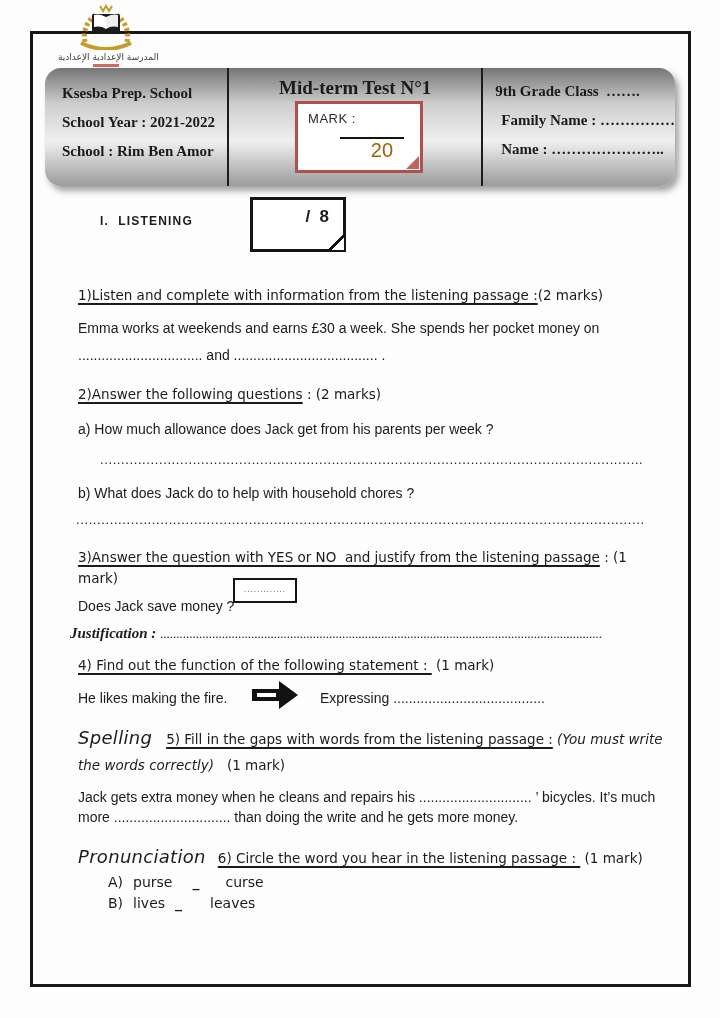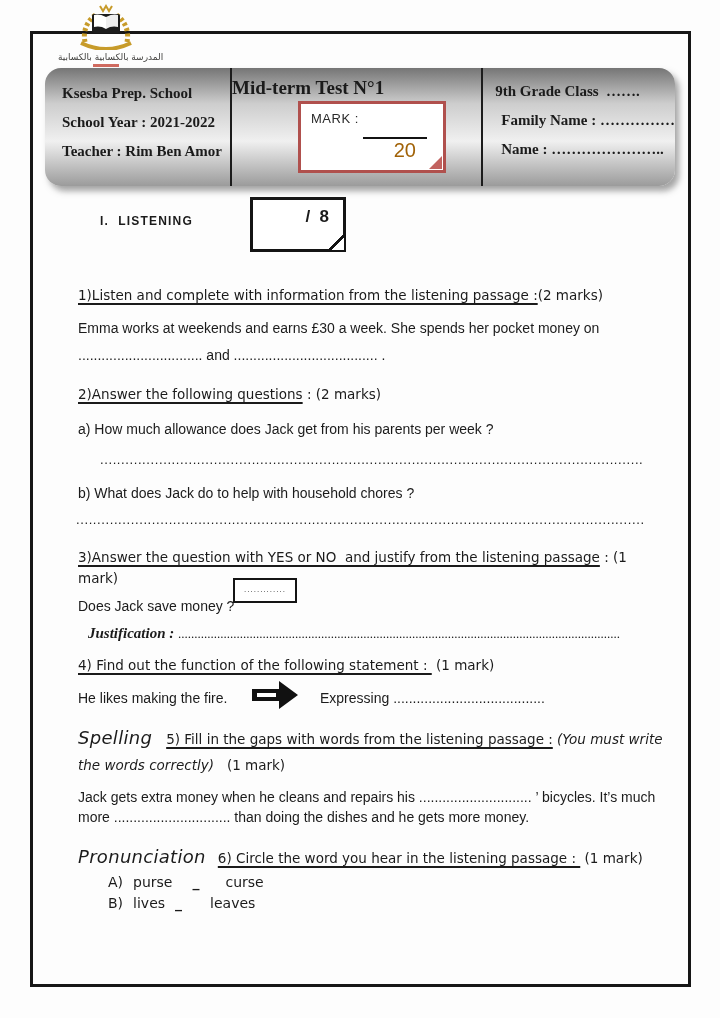--- a/index.html
+++ b/index.html
@@ -12,22 +12,22 @@
   .logo-red{width:26px;height:3px;background:#c0392b;opacity:.75;margin:2px auto 0}
   
   .header{position:absolute;left:45px;top:68px;width:630px;height:118px;border-radius:16px;display:flex;z-index:2;
           background:linear-gradient(180deg,#757575 0%,#cdcdcd 30%,#f0f0f0 62%,#9b9b9b 100%);
           box-shadow:4px 5px 6px rgba(90,90,90,.55)}
   .hcol{position:relative;height:100%}
   .hcol.left{width:185px;padding:17px 12px 0 17px}
   .hcol.mid{width:261px;border-left:2px solid #1c1c1c;border-right:2px solid #1c1c1c}
   .hcol.right{flex:1;padding:15px 0 4px 12px}
   .hline{font-family:"Liberation Serif",serif;font-weight:bold;font-size:15px;margin-bottom:12px;white-space:pre}
-  .htitle{font-family:"Liberation Serif",serif;font-weight:bold;font-size:19px;margin-top:9px;white-space:pre}
-  .mark-box{position:absolute;left:66px;top:33px;width:148px;height:72px;background:#fff;border:3px solid #b0504d}
+  .htitle{font-family:"Liberation Serif",serif;font-weight:bold;font-size:19px;text-align:center;margin-top:9px;white-space:pre}
+  .mark-box{position:absolute;left:66px;top:33px;width:128px;height:72px;background:#fff;border:3px solid #b0504d}
   .mark-label{position:absolute;left:10px;top:7px;font-size:13px;letter-spacing:.5px;color:#2a2a2a;white-space:pre}
   .mark-line{position:absolute;right:16px;top:33px;width:64px;border-top:2px solid #131313}
   .mark-total{position:absolute;right:27px;top:35px;font-size:20px;color:#a16207}
   .mark-fold{position:absolute;right:1px;bottom:1px;width:0;height:0;border-left:13px solid transparent;border-bottom:13px solid #c2625f}
   
   .sec-title{position:absolute;left:100px;top:214px;font-size:12px;font-weight:700;letter-spacing:1.2px;white-space:pre}
   .score-box{position:absolute;left:250px;top:197px;width:96px;height:55px;border:3px solid #141414;background:#fff;z-index:2}
   .score-text{position:absolute;right:14px;top:7px;font-size:17px;font-weight:bold;white-space:pre}
   .score-fold{position:absolute;right:-1px;bottom:-1px;width:15px;height:15px;
               background:linear-gradient(to top left,#fff 42%,#141414 42%,#141414 56%,transparent 56%)}
@@ -57,29 +57,29 @@
 <div class="logo">
   <svg width="82" height="48" viewBox="0 0 82 48">
     <path d="M35 4 l3 5 l3-5 l3 5 l3-5" stroke="#c79b2a" stroke-width="2" fill="none"></path>
     <path d="M20 40 a 26 26 0 0 1 12-28" stroke="#c79b2a" stroke-width="5" fill="none" stroke-dasharray="3 2.5"></path>
     <path d="M62 40 a 26 26 0 0 0 -12-28" stroke="#c79b2a" stroke-width="5" fill="none" stroke-dasharray="3 2.5"></path>
     <path d="M16 41 q 25 12 50 0" stroke="#c79b2a" stroke-width="4" fill="none"></path>
     <rect x="27" y="12" width="28" height="19" rx="2" fill="#1c1c1c"></rect>
     <path d="M41 15 c-5-3-10-3-12-2 v12 c3-1 8-1 12 2 z" fill="#ffffff"></path>
     <path d="M41 15 c5-3 10-3 12-2 v12 c-3-1-8-1-12 2 z" fill="#eeeeee"></path>
   </svg>
-  <div class="logo-ar">المدرسة بالكسابية بالكسابية</div>
+  <div class="logo-ar">المدرسة الإعدادية الإعدادية</div>
   <div class="logo-red"></div>
 </div>
 
 <div class="header">
   <div class="hcol left">
     <div class="hline">Ksesba Prep. School</div>
     <div class="hline">School Year : 2021-2022</div>
-    <div class="hline">Teacher : Rim Ben Amor</div>
+    <div class="hline">School : Rim Ben Amor</div>
   </div>
   <div class="hcol mid">
     <div class="htitle">Mid-term Test N°1</div>
     <div class="mark-box">
       <span class="mark-label">MARK :</span>
       <span class="mark-line"></span>
       <span class="mark-total">20</span>
       <span class="mark-fold"></span>
     </div>
   </div>
@@ -103,30 +103,30 @@
 <div class="line hd" style="left:78px;top:386px"><span class="u">2)Answer the following questions</span><span> : (2 marks)</span></div>
 <div class="line body clip" style="left:78px;top:421px">a) How much allowance does Jack get from his parents per week ?</div>
 <div class="line dotline" style="left:100px;top:452px;width:542px">......................................................................................................................................................</div>
 <div class="line body clip" style="left:78px;top:485px">b) What does Jack do to help with household chores ?</div>
 <div class="line dotline" style="left:76px;top:512px;width:568px">................................................................................................................................................................</div>
 
 <div class="line hd" style="left:78px;top:549px"><span class="u">3)Answer the question with YES or NO  and justify from the listening passage</span><span> : (1</span></div>
 <div class="line hd" style="left:78px;top:570px">mark)</div>
 <div class="small-box">.............</div>
 <div class="line body" style="left:78px;top:598px">Does Jack save money ?</div>
-<div class="line clip" style="left:88px;top:625px"><span class="just-label">Justification : </span><span class="just-dots">........................................................................................................................................</span></div>
+<div class="line clip" style="left:70px;top:625px"><span class="just-label">Justification : </span><span class="just-dots">........................................................................................................................................</span></div>
 
 <div class="line hd" style="left:78px;top:657px"><span class="u">4) Find out the function of the following statement : </span><span> (1 mark)</span></div>
 <div class="line body" style="left:78px;top:690px">He likes making the fire.</div>
 <svg class="arrow" width="46" height="30" viewBox="0 0 46 30">
   <polygon points="0,9 27,9 27,1 46,15 27,29 27,21 0,21" fill="#111"></polygon>
   <rect x="5" y="13" width="19" height="4" fill="#fff"></rect>
 </svg>
 <div class="line body" style="left:320px;top:690px">Expressing .......................................</div>
 
 <div class="line" style="left:78px;top:727px"><span class="tag">Spelling</span><span class="hd" style="margin-left:14px"><span class="u">5) Fill in the gaps with words from the listening passage :</span><span class="it"> (You must write</span></span></div>
 <div class="line hd" style="left:78px;top:757px"><span class="it">the words correctly)</span><span>   (1 mark)</span></div>
 <div class="line body" style="left:78px;top:789px;width:578px;overflow:hidden">Jack gets extra money when he cleans and repairs his ............................. ’ bicycles. It’s much</div>
-<div class="line body clip" style="left:78px;top:809px">more .............................. than doing the dishes and he gets more money.</div>
+<div class="line body clip" style="left:78px;top:809px">more .............................. than doing the write and he gets more money.</div>
 
 <div class="line" style="left:78px;top:846px"><span class="tag">Pronunciation</span><span class="hd" style="margin-left:12px"><span class="u">6) Circle the word you hear in the listening passage : </span><span> (1 mark)</span></span></div>
 <div class="line" style="left:108px;top:874px"><span class="opt-label">A)</span><span class="opt-word" style="margin-left:10px">purse</span><span class="opt-sep" style="margin-left:20px">_</span><span class="opt-word" style="margin-left:26px">curse</span></div>
 <div class="line" style="left:108px;top:895px"><span class="opt-label">B)</span><span class="opt-word" style="margin-left:10px">lives</span><span class="opt-sep" style="margin-left:10px">_</span><span class="opt-word" style="margin-left:28px">leaves</span></div>
 
 </body></html>

